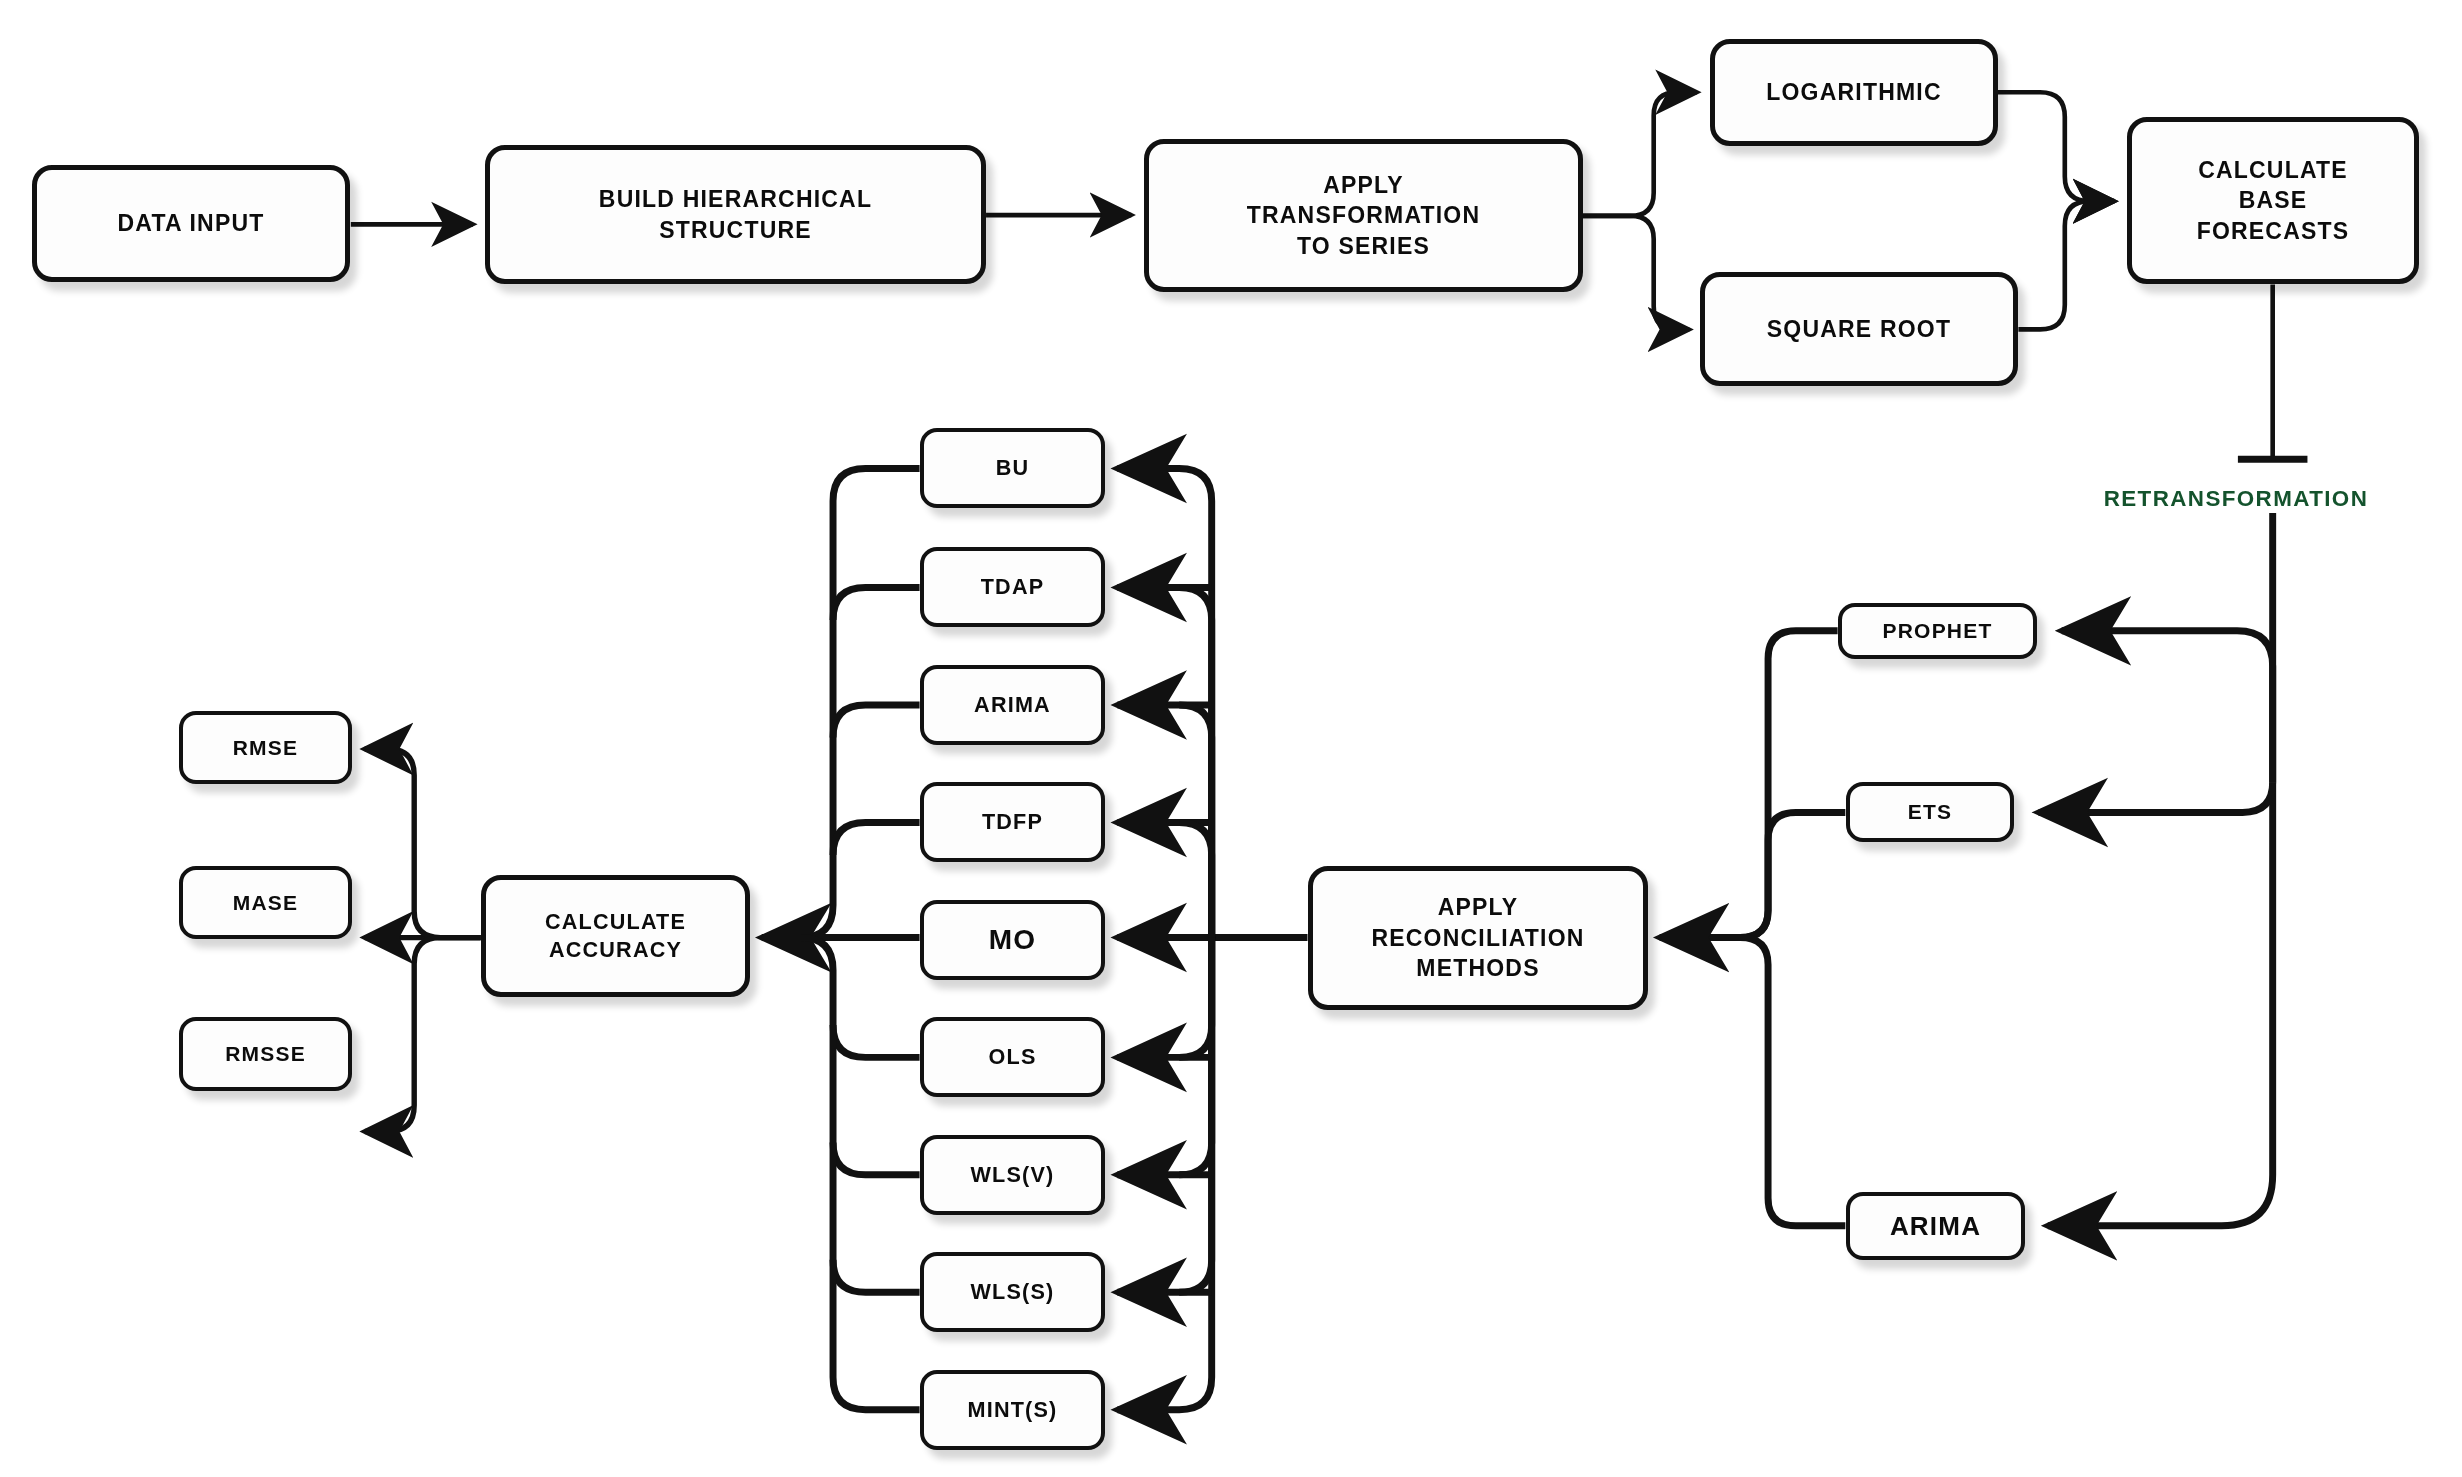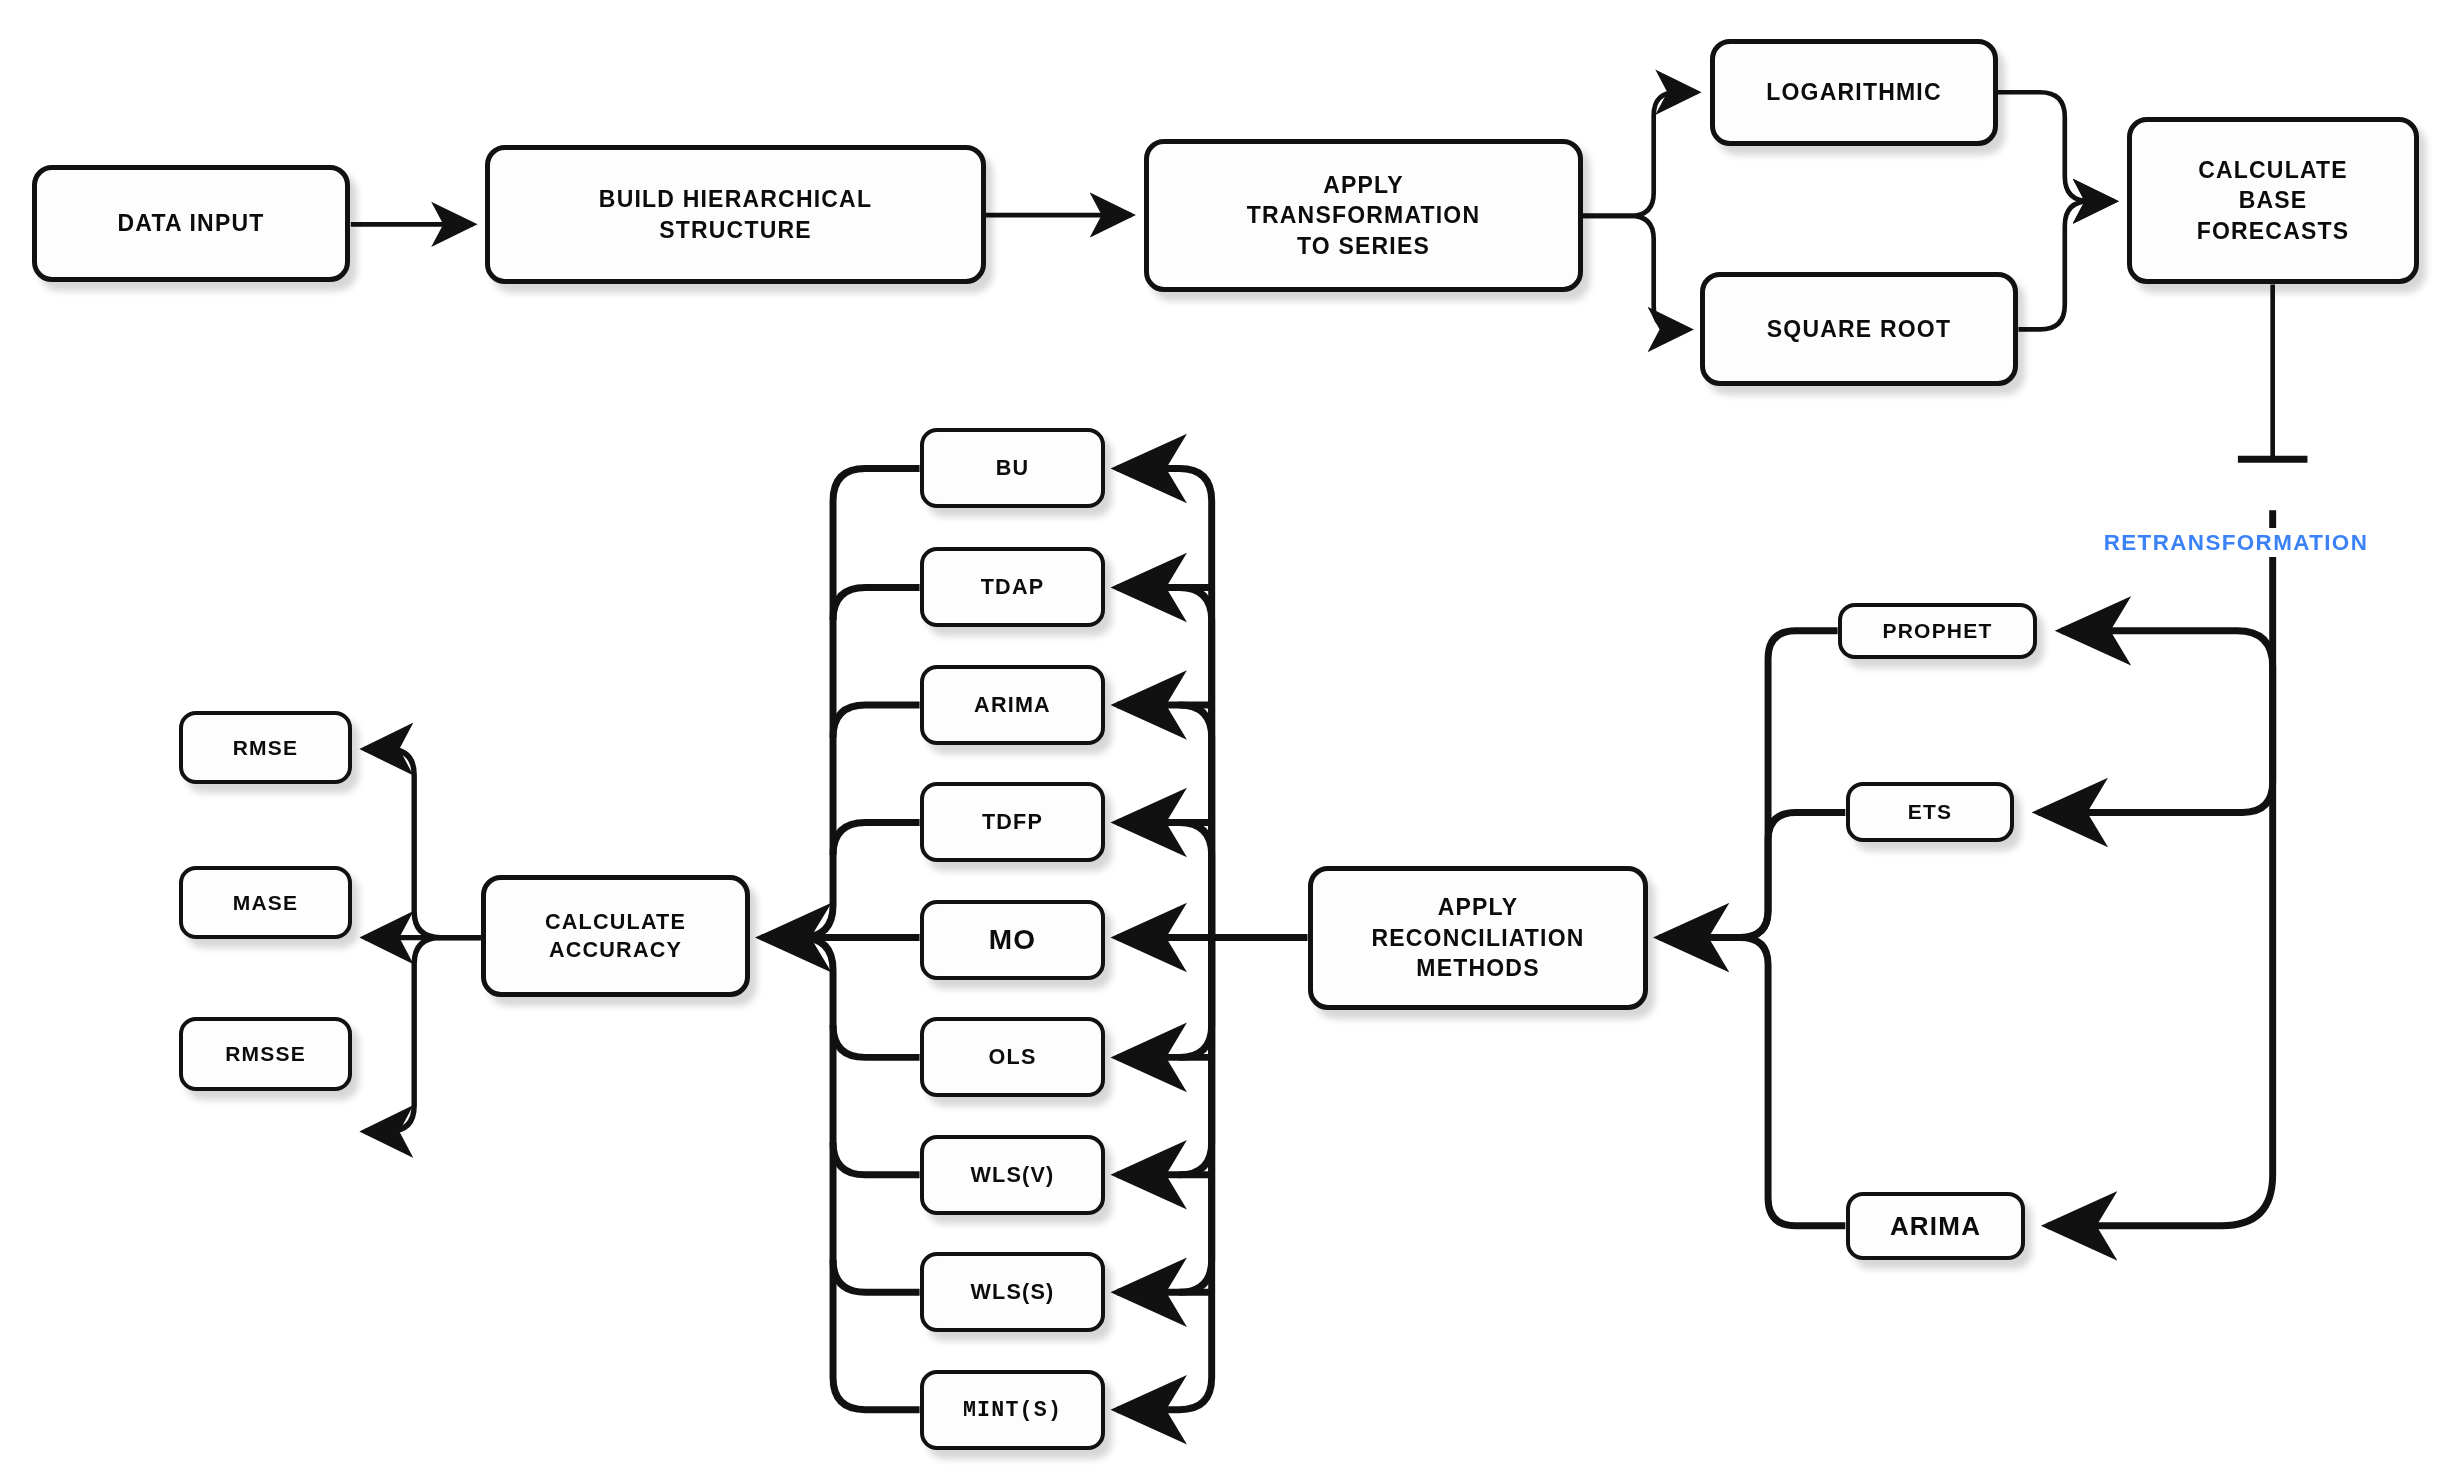--- a/index.html
+++ b/index.html
@@ -25,26 +25,25 @@
     line-height:1.32;
     box-shadow:7px 8.5px 7.7px rgba(0,0,0,0.16);
     z-index:3;
   }
   .node.sm{border-width:4.6px;border-radius:17px;}
   .node .lbl{display:block;padding:0 7.7px;}
   .edge-label{
     position:absolute;
     font-weight:700;
     letter-spacing:1.4px;
-    color:#3b82f6;
+    color:#14532d;
     background:#ffffff;
     padding:1.5px 7.7px;
     z-index:4;
     white-space:nowrap;
-    margin-top:44px;
   }
 </style>
 </head>
 <body>
 
 <div id="stage">
 
   <svg id="wires" viewBox="0 0 3186 1912" xmlns="http://www.w3.org/2000/svg">
     <defs>
       <marker id="ah" markerWidth="11" markerHeight="11" refX="9" refY="5.5" orient="auto" markerUnits="strokeWidth">
@@ -176,21 +175,21 @@
       </div>
       <div class="node sm" style="left: 920px; top: 1017px; width: 185px; height: 80px; font-size: 21.6px; justify-content: center;">
         <span class="lbl">OLS</span>
       </div>
       <div class="node sm" style="left: 920px; top: 1135px; width: 185px; height: 80px; font-size: 21.6px;">
         <span class="lbl">WLS(V)</span>
       </div>
       <div class="node sm" style="left: 920px; top: 1252px; width: 185px; height: 80px; font-size: 21.6px;">
         <span class="lbl">WLS(S)</span>
       </div>
-      <div class="node sm" style="left: 920px; top: 1370px; width: 185px; height: 80px; font-size: 21.6px; font-family: Liberation Mono, monospace;">
+      <div class="node sm" style="left: 920px; top: 1370px; width: 185px; height: 80px; font-size: 21.6px;">
         <span class="lbl">MINT(S)</span>
       </div>
     </div>
   <div id="edge-labels">
       <div class="edge-label" style="left: 2096px; top: 484px; font-size: 22.4px;">RETRANSFORMATION</div>
     </div>
 
 </div>
 
 

